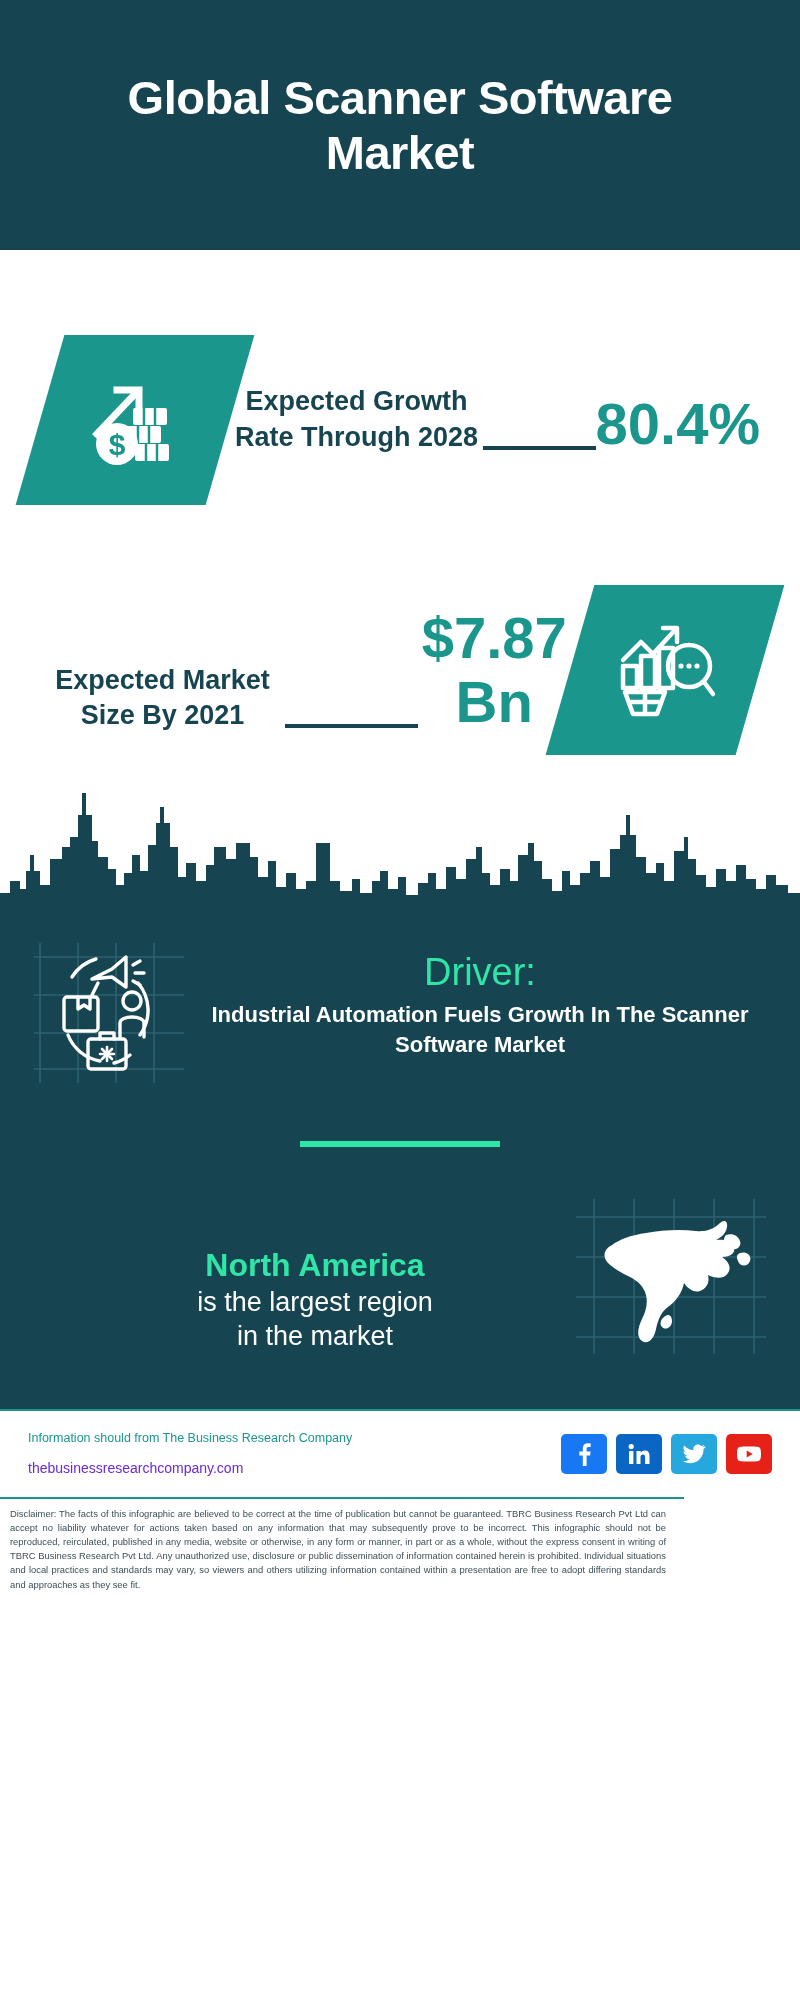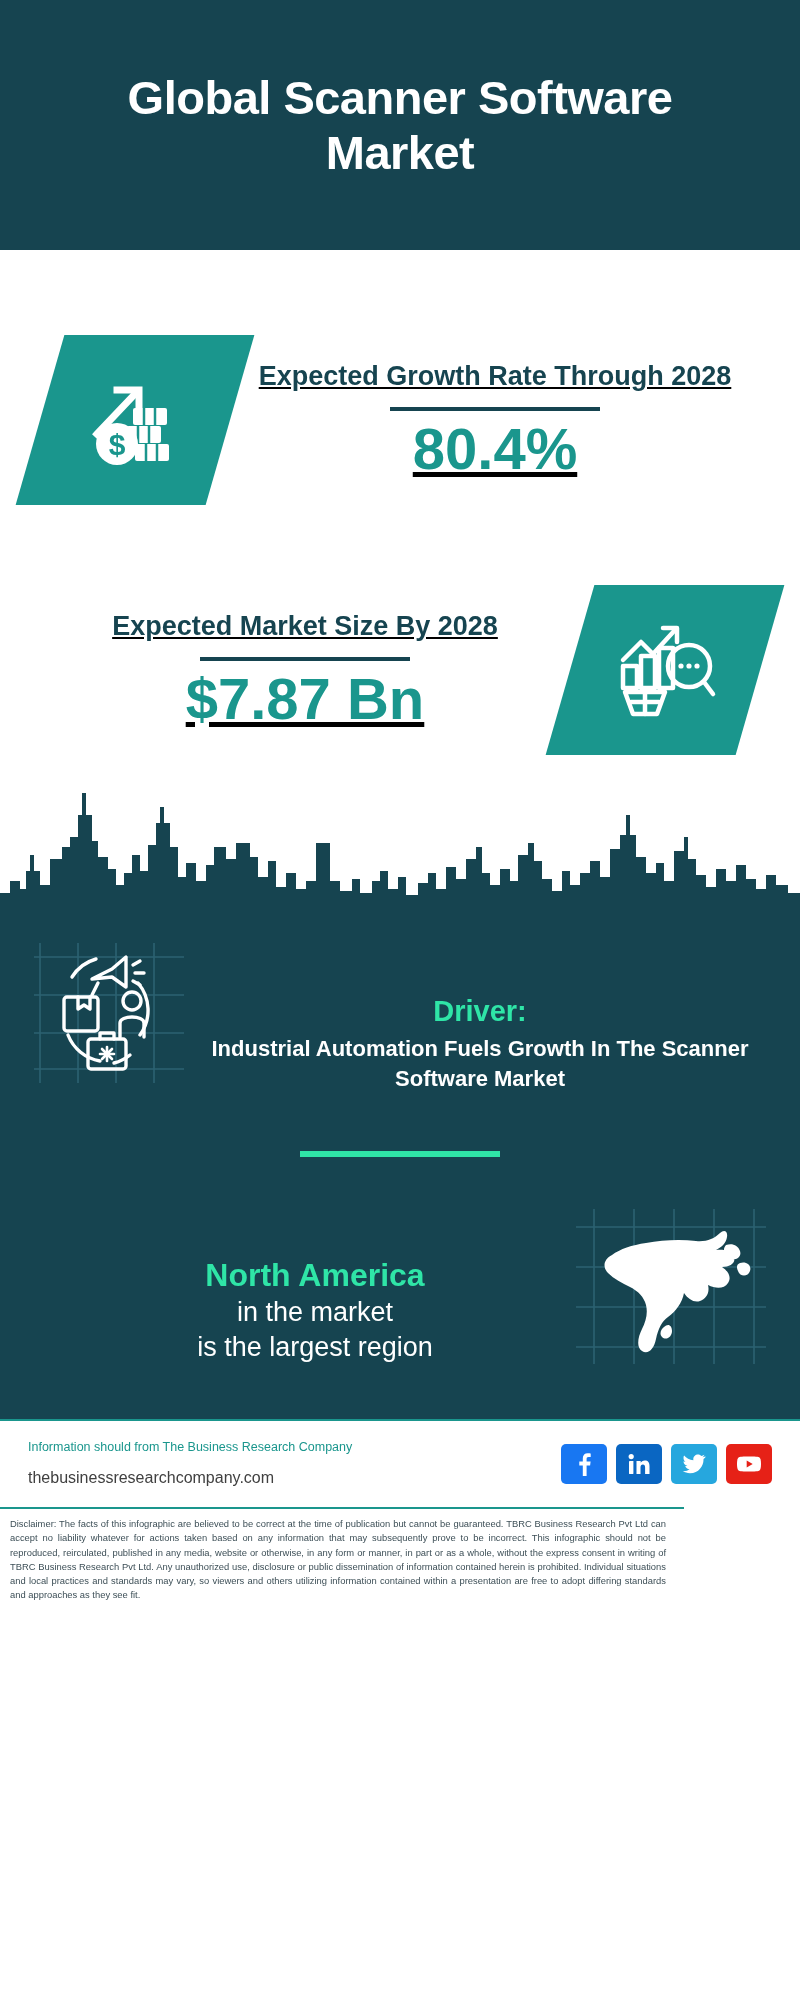--- a/index.html
+++ b/index.html
@@ -40,21 +40,21 @@
 
   .para {
     width:190px; height:170px;
     background:#1a968d;
     transform:skewX(-16deg);
     display:flex; align-items:center; justify-content:center;
     flex:0 0 auto;
   }
   .para .ico { transform:skewX(16deg); display:block; }
 
-  .stat-text { flex:1 1 auto; display:flex; flex-direction:column; align-items:center;text-decoration:underline; }
+  .stat-text { flex:1 1 auto; display:flex; flex-direction:row; align-items:flex-end; }
   .stat-title {
     color:#164450;
     font-size:27px; font-weight:bold; line-height:1.32;
     text-align:center;
   }
   .rule {
     width:210px; height:4px; background:#164450;
     margin:12px 0 6px 0;
   }
   .stat-value {
@@ -79,24 +79,23 @@
     padding:28px 34px 0 34px;
   }
   .driver-icon-wrap {
     width:150px; height:140px; flex:0 0 auto;
     position:relative;
     display:flex; align-items:center; justify-content:center;
   }
   .driver-copy { flex:1 1 auto; padding-left:10px; padding-top:8px; }
   .driver-label {
     color:#2fe5a7;
-    font-size:29px; font-weight:bold;
+    font-size:38px; font-weight:normal;
     text-align:center;
     margin-bottom:6px;
-    margin-top:44px;
   }
   .driver-text {
     color:#ffffff;
     font-size:22px; font-weight:bold; line-height:1.35;
     text-align:center;
   }
 
   .green-divider {
     width:200px; height:6px; background:#2fe5a7;
     margin:58px auto 52px auto;
@@ -129,21 +128,21 @@
     background:#ffffff;
     display:flex; align-items:center;
     padding:0 28px;
     border-top:2px solid #1a968d;
   }
   .footer-text { flex:1 1 auto; }
   .footer-text .l1 {
     color:#1a968d; font-size:12.5px; line-height:1.65;
   }
   .footer-text .l2 {
-    color:#404040; font-size:16px; line-height:1.65;margin-top:8px;
+    color:#6d28d9; font-size:14px; line-height:1.65;margin-top:8px;
   }
   .socials { display:flex; gap:9px; align-items:center; flex:0 0 auto; }
   .soc {
     width:46px; height:40px; border-radius:5px;
     display:flex; align-items:center; justify-content:center;
   }
   .soc.fb { background:#1877f2; }
   .soc.li { background:#0a66c2; }
   .soc.tw { background:#26a7de; }
   .soc.yt { background:#e62117; }
@@ -201,21 +200,21 @@
       </div>
       <div class="stat-text">
         <div class="stat-title">Expected Growth Rate Through 2028</div>
         <div class="rule"></div>
         <div class="stat-value">80.4%</div>
       </div>
     </div>
 
     <div class="stat-row row2">
       <div class="stat-text">
-        <div class="stat-title">Expected Market Size By 2028</div>
+        <div class="stat-title">Expected Market Size By 2021</div>
         <div class="rule"></div>
         <div class="stat-value">$7.87 Bn</div>
       </div>
       <div class="para">
         <span class="ico">
           <svg width="108" height="108" viewBox="0 0 108 108">
             <g fill="none" stroke="#ffffff" stroke-width="4.5" stroke-linecap="round" stroke-linejoin="round">
               <path d="M12 46 L30 28 L42 40 L64 16"></path>
               <path d="M52 14 L66 14 L66 28"></path>
               <rect x="12" y="52" width="14" height="22"></rect>
@@ -304,22 +303,22 @@
         <div class="driver-label">Driver:</div>
         <div class="driver-text">Industrial Automation Fuels Growth In The Scanner Software Market</div>
       </div>
     </div>
 
     <div class="green-divider"></div>
 
     <div class="region-row">
       <div class="region-copy">
         <div class="region-name">North America</div>
+        <div class="region-sub">is the largest region</div>
         <div class="region-sub">in the market</div>
-        <div class="region-sub">is the largest region</div>
       </div>
       <div class="map-wrap">
         <svg width="190" height="155" viewBox="0 0 190 155">
           <g stroke="#2c6272" stroke-width="1.6">
             <line x1="18" y1="0" x2="18" y2="155"></line>
             <line x1="58" y1="0" x2="58" y2="155"></line>
             <line x1="98" y1="0" x2="98" y2="155"></line>
             <line x1="138" y1="0" x2="138" y2="155"></line>
             <line x1="178" y1="0" x2="178" y2="155"></line>
             <line x1="0" y1="18" x2="190" y2="18"></line>

